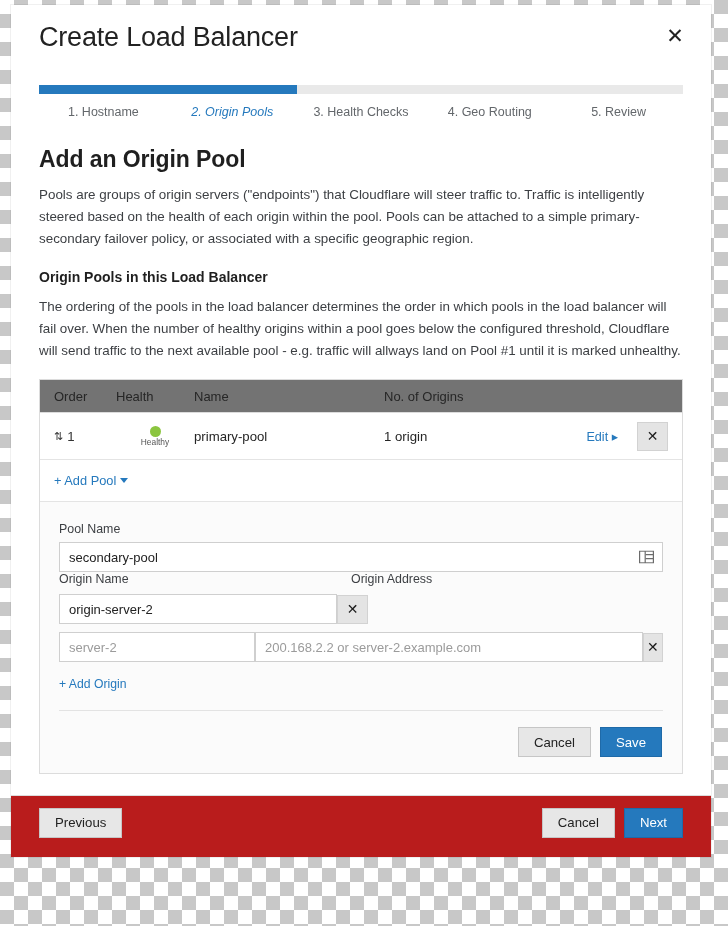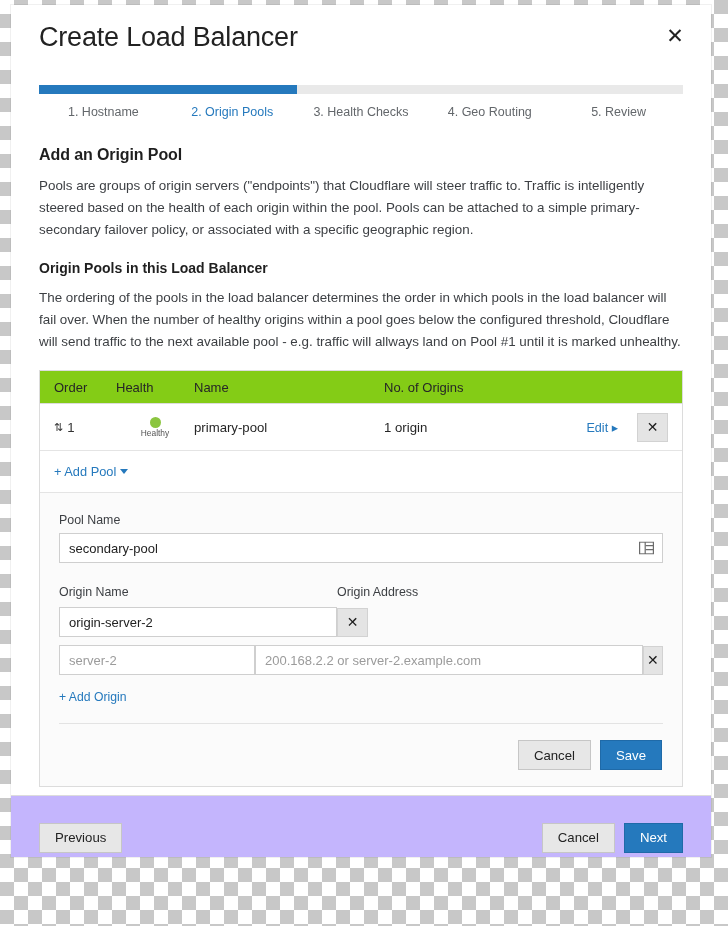--- a/index.html
+++ b/index.html
@@ -92,25 +92,25 @@
     width: 100%;
   }
   .step {
     flex: 1 1 20%;
     text-align: center;
     font-size: 12.5px;
     color: #63676b;
     cursor: pointer;
     line-height: 1.5;
   }
-  .step.active { color: #2579bd; }
+  .step.active { color: #2579bd; font-style: italic; }
 
   
   .h2 {
-    font-size: 16px;
+    font-size: 23px;
     font-weight: 700;
     color: #1f1f1f;
     margin-top: 24px;
     letter-spacing: -0.1px;
   }
   .para {
     font-size: 13.4px;
     color: #3c3f43;
     line-height: 1.62;
     margin-top: 11px;
@@ -124,21 +124,21 @@
 
   
   .pool-card {
     margin-top: 18px;
     border: 1px solid #dcdcdc;
     background: #ffffff;
   }
   .table-head {
     display: flex;
     align-items: center;
-    background: #84cc16;
+    background: #737373;
     border-bottom: 1px solid #dcdcdc;
     height: 33px;
     font-size: 13px;
     color: #262626;
     padding: 0 14px;
   }
   .col-order   { width: 62px; }
   .col-health  { width: 78px; }
   .col-name    { width: 190px; }
   .col-origins { flex: 1 1 auto; }
@@ -269,21 +269,21 @@
     width: 15px;
     height: 13px;
     cursor: pointer;
     display: flex;
     align-items: center;
     justify-content: center;
   }
 
   .origins-head {
     display: flex;
-    margin-top: 22px;
+    gap: 14px;
     justify-content: center;
   }
   .origins-head .field-label { margin-bottom: 0; }
   .oh-name { width: 278px; }
   .oh-addr { flex: 1 1 auto; }
 
   .origin-row {
     display: flex;
     align-items: center;
     margin-top: 8px;
@@ -324,27 +324,27 @@
   }
   .btn-primary {
     background: #2579bd;
     border-color: #1f6aa8;
     color: #ffffff;
   }
 
   
   .modal-footer {
     flex: 0 0 auto;
-    background: #c4b5fd;
+    background: #b91c1c;
     border-top: 1px solid #dcdcdc;
     height: 62px;
     display: flex;
-    align-items: flex-end;
+    align-items: flex-start;
     justify-content: space-between;
-    padding: 4px 28px;
+    padding: 12px 28px;
   }
   .footer-right { display: flex; align-items: center; gap: 9px; }
 </style>
 </head>
 <body>
 
 <div class="modal">
 
   <div class="modal-header">
     <div class="modal-title">Create Load Balancer</div>

